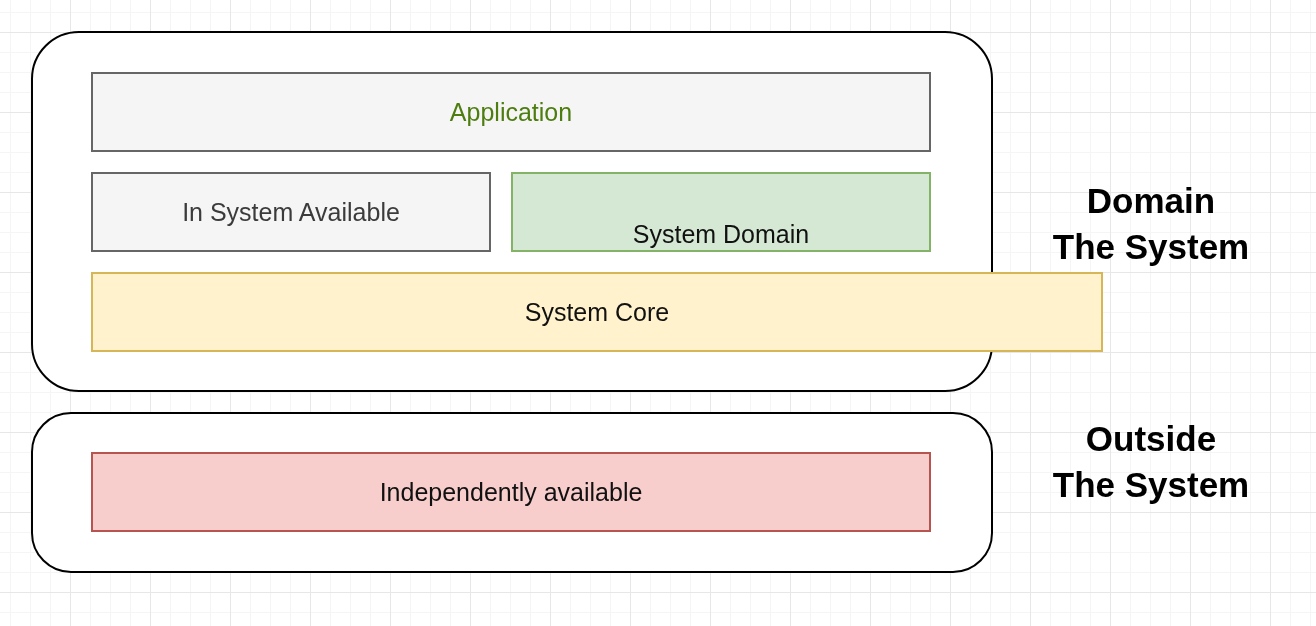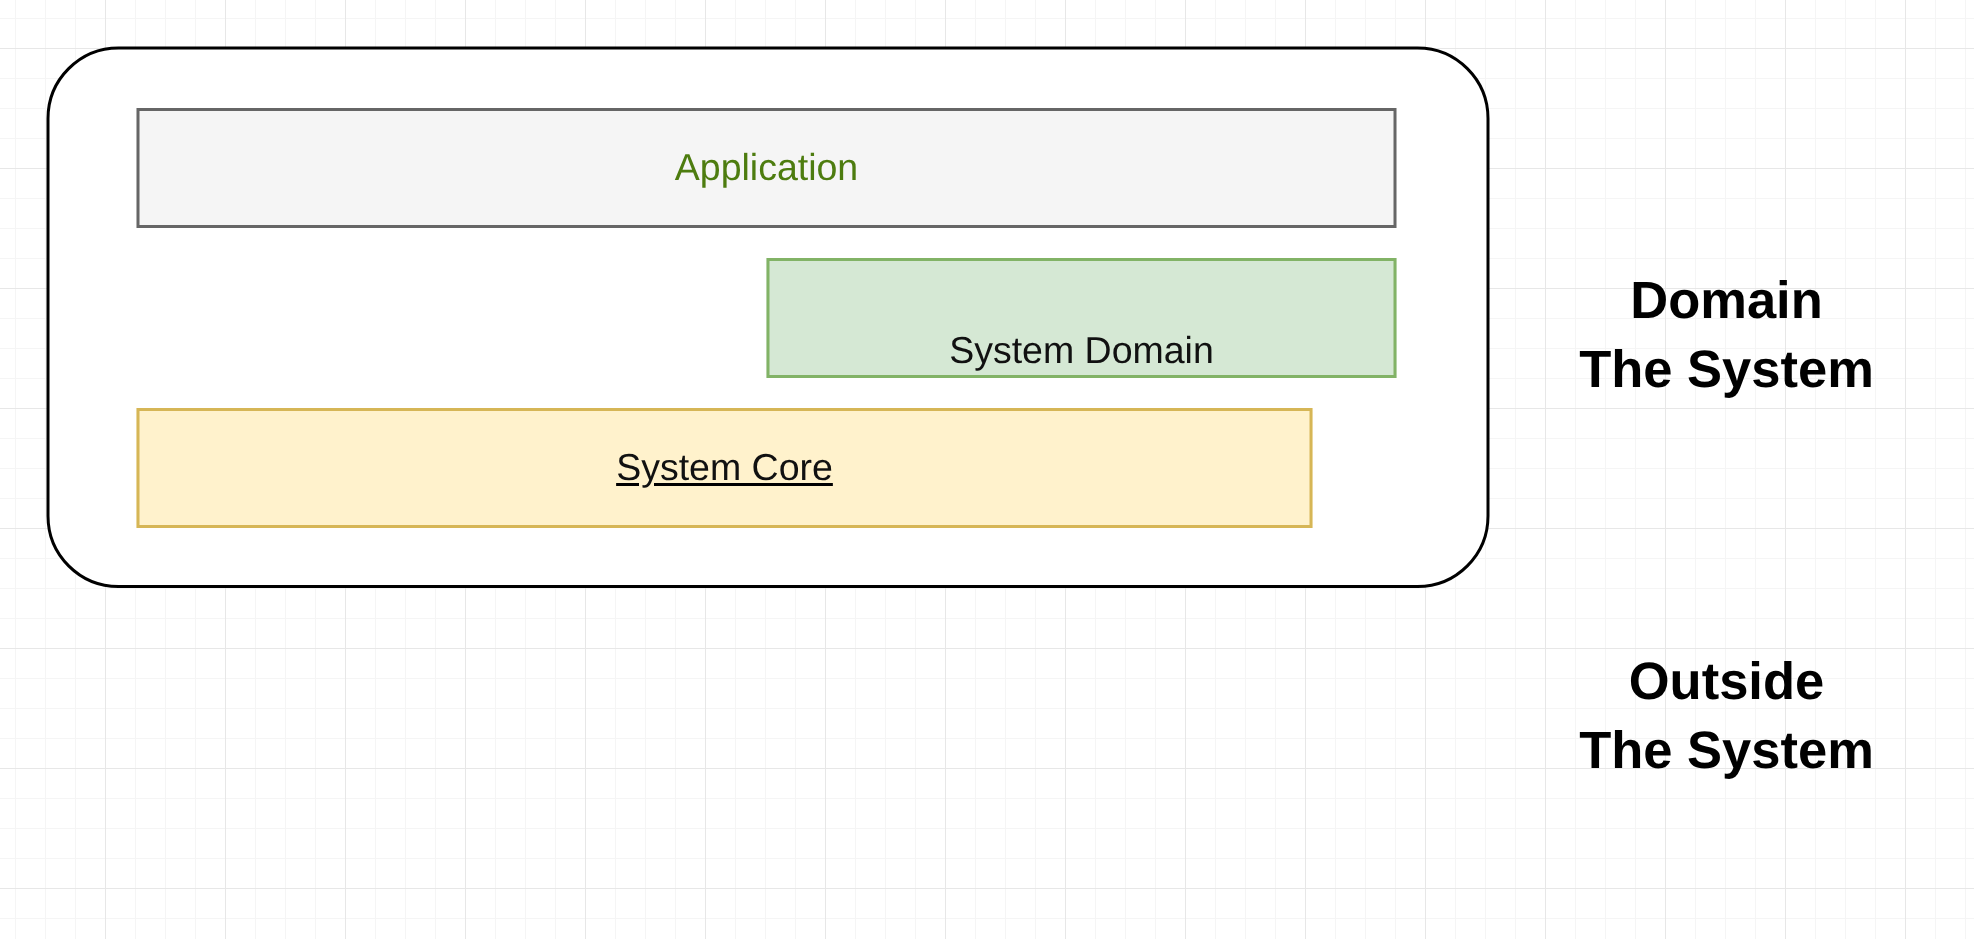--- a/index.html
+++ b/index.html
@@ -32,56 +32,65 @@
     display:flex;
     align-items:center;
     justify-content:center;
     font-size:25px;
     line-height:1.2;
     white-space:nowrap;
   }
   #box-application{left:58px;top:39px;width:840px;height:80px;}
   #box-in-system-available{left:58px;top:139px;width:400px;height:80px;}
   #box-system-domain{left:478px;top:139px;width:420px;height:80px;}
-  #box-system-core{left:58px;top:239px;width:784px;height:80px;text-decoration:underline;}
+  #box-system-core{left:58px;top:239px;width:1012px;height:80px;}
   #box-independently-available{left:58px;top:38px;width:840px;height:80px;}
   .side-label{
     position:absolute;
     left:991px;width:320px;
     text-align:center;
     font-size:35px;
     font-weight:bold;
     line-height:46px;
     color:#000000;
     white-space:nowrap;
   }
   #label-inside{top:178px;}
-  #label-outside{top:432px;}
+  #label-outside{top:416px;}
 </style>
 </head>
 <body>
 
 <div class="canvas">
 
   <div class="group" id="inside-group" style="background-color: rgb(255, 255, 255); border-color: rgb(0, 0, 0);">
 
     <div class="box" id="box-application" style="background-color: rgb(245, 245, 245); border-color: rgb(102, 102, 102);">
       <span style="color: #4d7c0f;">Application</span>
     </div>
 
+    <div class="box" id="box-in-system-available" style="background-color: rgb(245, 245, 245); border-color: rgb(102, 102, 102);">
+      <span style="color: rgb(59, 59, 59);">In System Available</span>
+    </div>
 
     <div class="box" id="box-system-domain" style="background-color: rgb(213, 232, 212); border-color: rgb(130, 179, 102);">
       <span style="color: rgb(17, 17, 17); margin-top: 44px;">System Domain</span>
     </div>
 
     <div class="box" id="box-system-core" style="background-color: rgb(255, 242, 204); border-color: rgb(214, 182, 86);">
       <span style="color: rgb(17, 17, 17);">System Core</span>
     </div>
   </div>
 
+  <div class="group" id="outside-group" style="background-color: rgb(255, 255, 255); border-color: rgb(0, 0, 0);">
+
+    <div class="box" id="box-independently-available" style="background-color: rgb(248, 206, 204); border-color: rgb(184, 84, 80);">
+      <span style="color: rgb(17, 17, 17);">Independently available</span>
+    </div>
+  </div>
 
   <div class="side-label" id="label-inside">
     <div>Domain</div>
     <div>The System</div>
   </div>
 
   <div class="side-label" id="label-outside">
     <div>Outside</div>
     <div>The System</div>
   </div>

